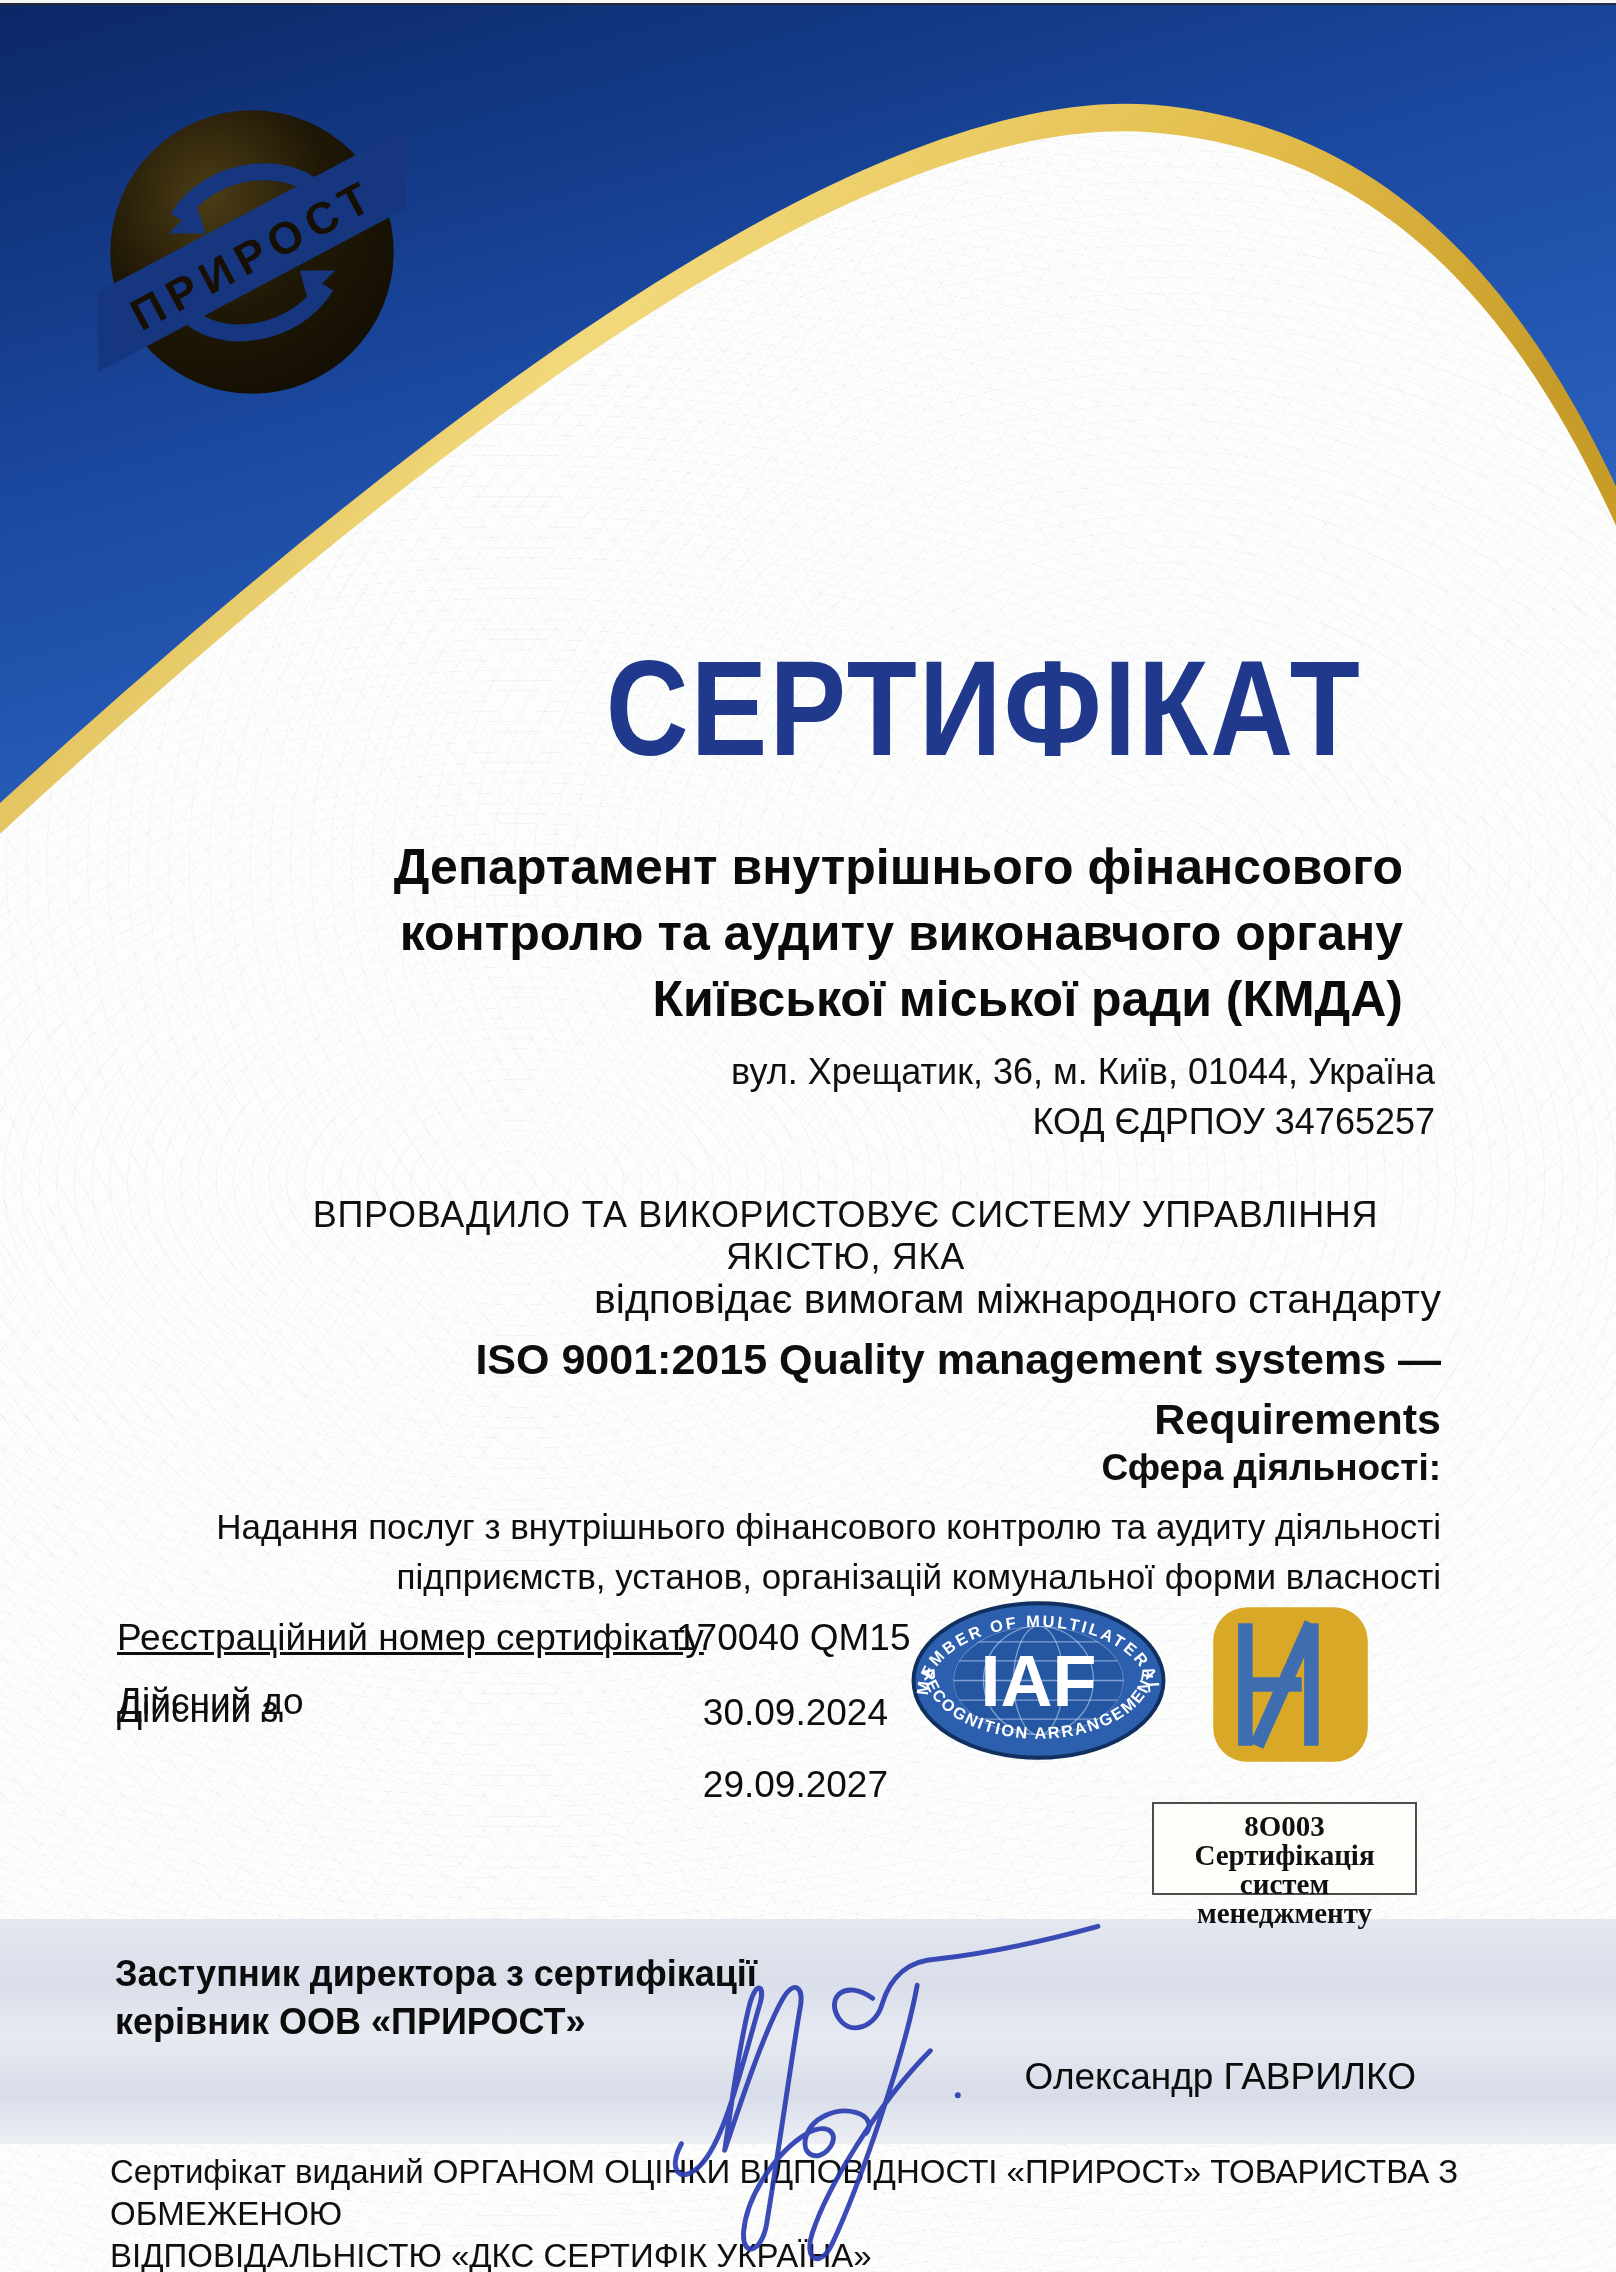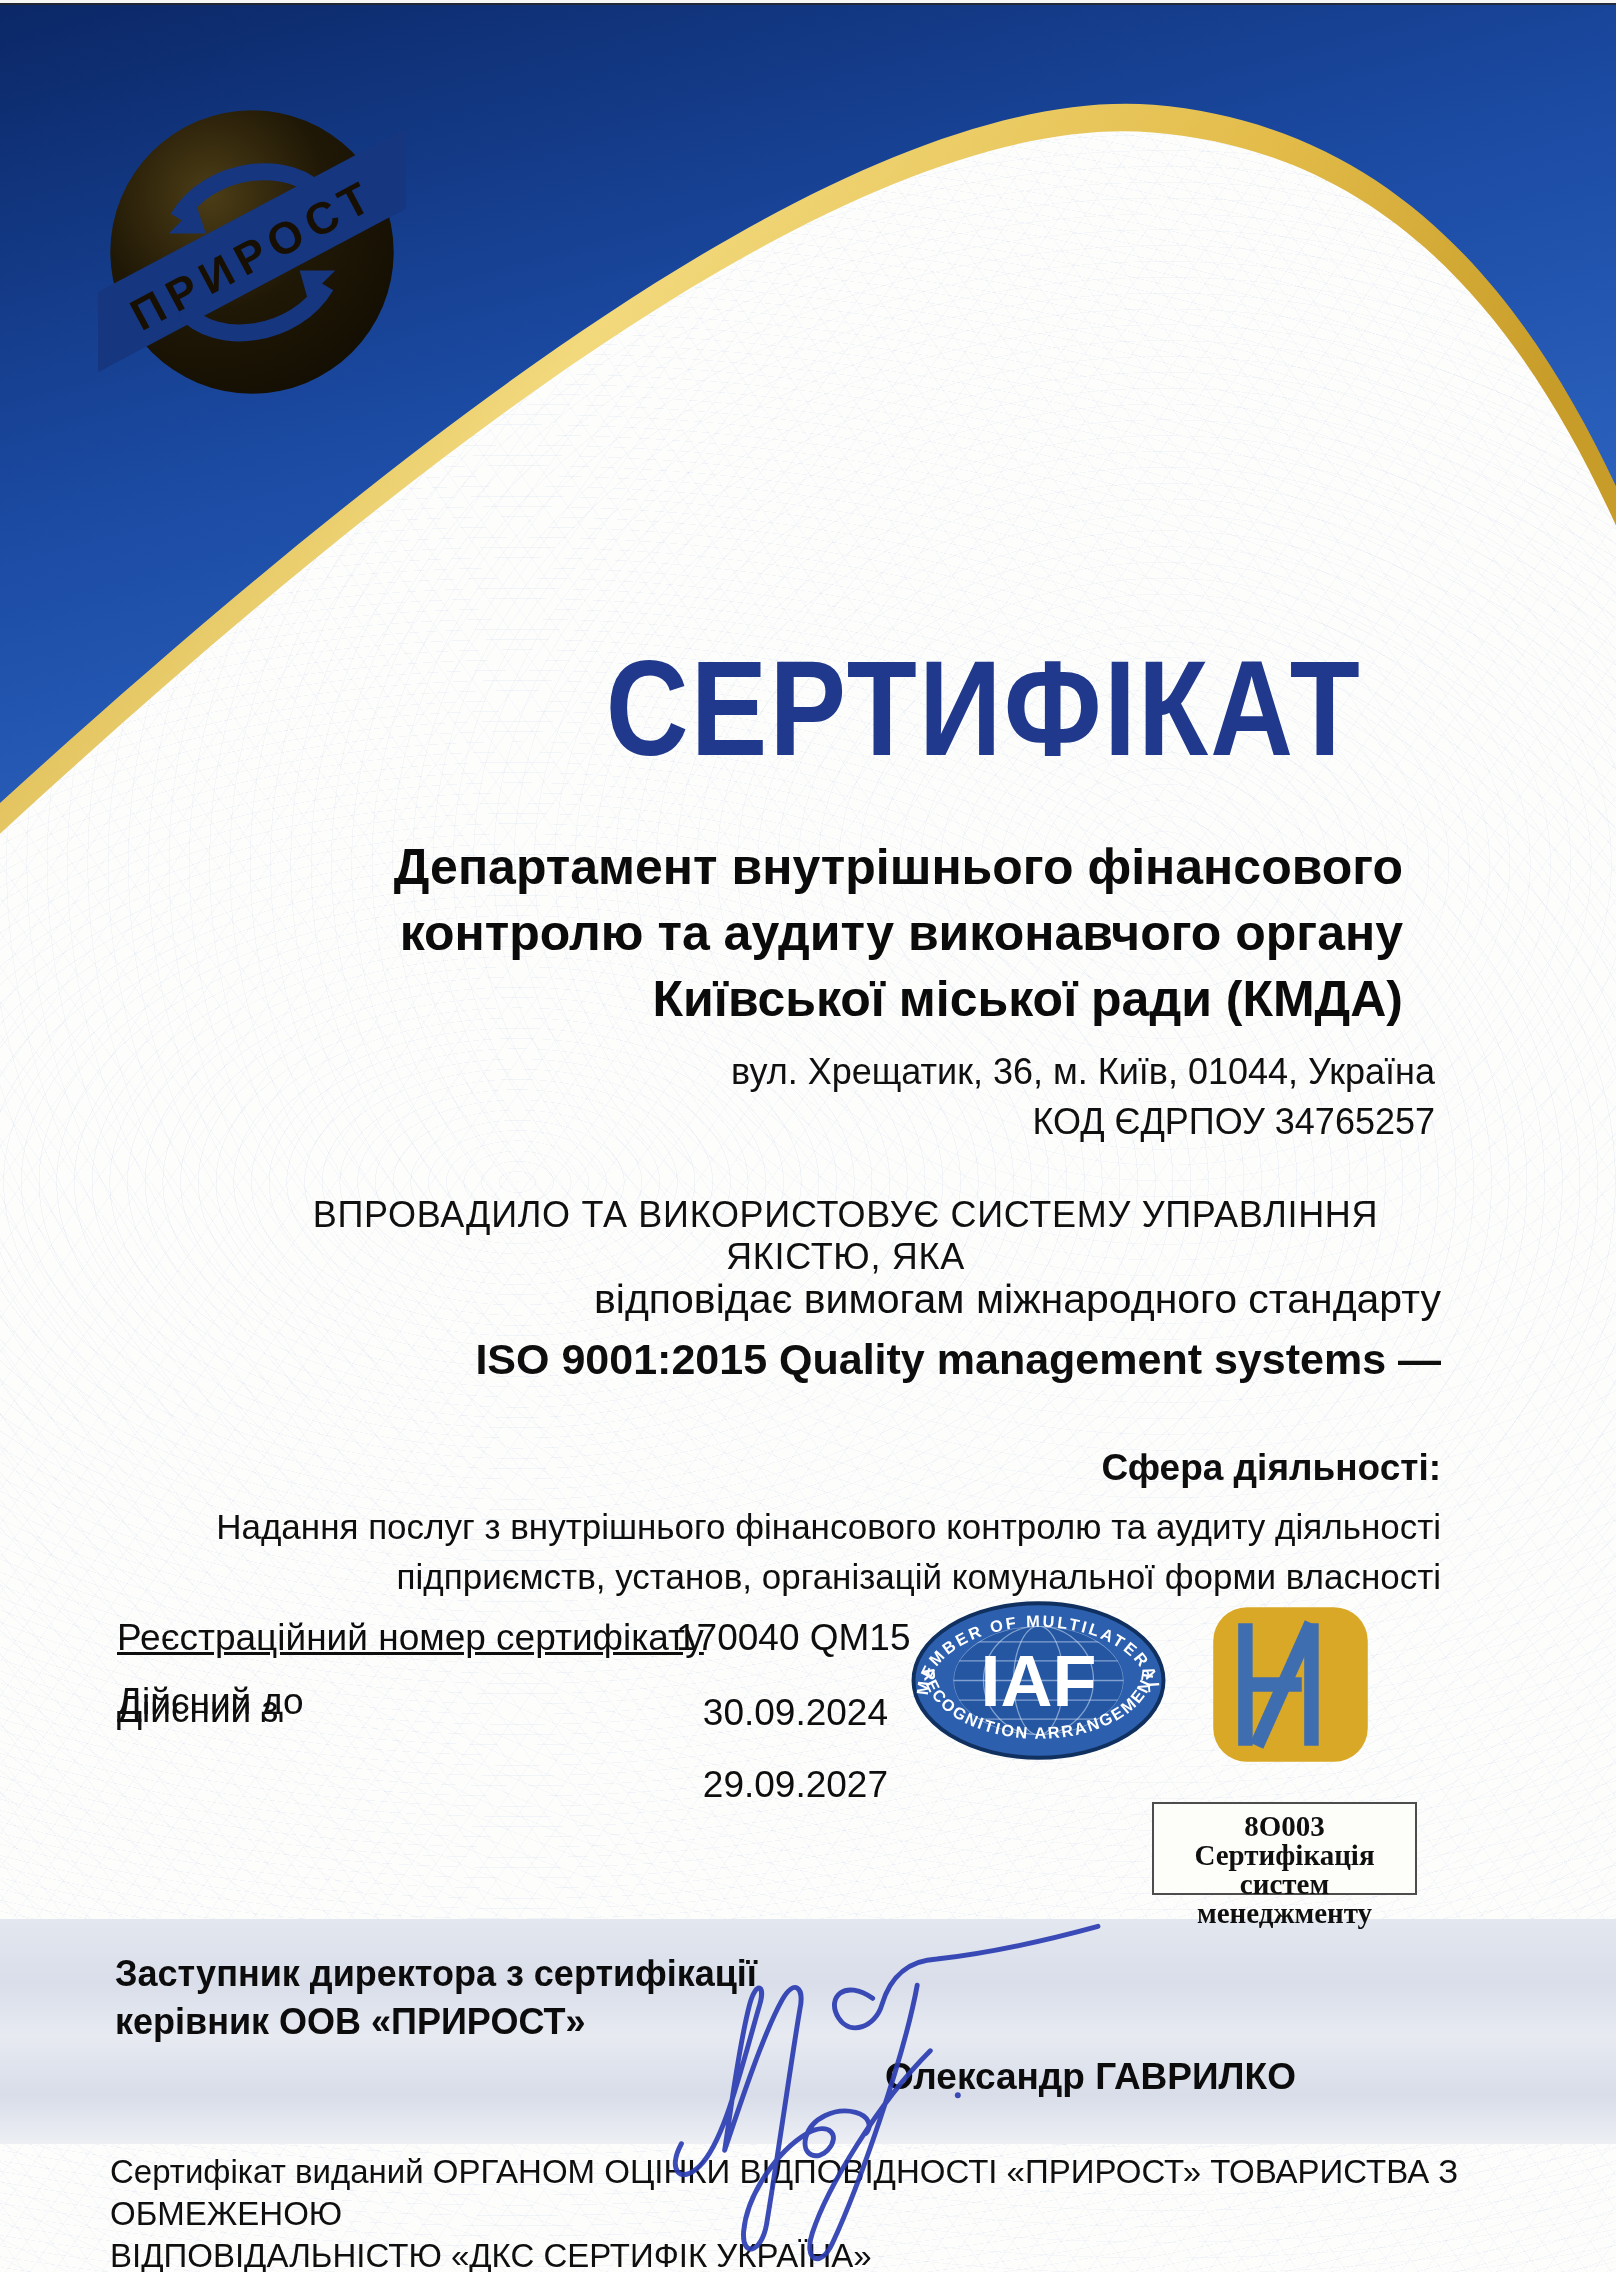--- a/index.html
+++ b/index.html
@@ -49,22 +49,22 @@
        background:rgba(253,253,250,.96);text-align:center;
        font-family:"Liberation Serif",serif;font-weight:bold;color:#101010;
        padding-top:8px;box-sizing:border-box;}
   .acc-box div{font-size:29px;line-height:29px;}
 
   .band{left:0;top:1919px;width:1617px;height:225px;
        background:linear-gradient(180deg,#e3e7ef 0%,#d9deea 28%,#e7eaf1 52%,#d8dde9 78%,#edeff4 100%);}
 
   .signer{left:115px;top:1950px;width:721px;font-size:36px;font-weight:bold;
        line-height:48px;color:#0c0c0c;}
-  .signer-name{left:885px;top:2056px;width:531px;
-       font-size:37px;font-weight:bold;color:#0c0c0c;}
+  .signer-name{left:885px;top:2056px;width:531px;text-align:right;
+       font-size:37px;font-weight:normal;color:#0c0c0c;}
 
   .issuer{left:110px;top:2151px;width:1415px;font-size:33px;line-height:42px;color:#0f0f0f;}
 
   .logo-pryrost{left:98px;top:98px;}
   .iaf{left:908px;top:1600px;}
   .naau{left:1210px;top:1604px;}
   .sig{left:642px;top:1887px;}
 </style>
 </head>
 <body>
@@ -124,20 +124,21 @@
   <div class="abs z3 addr">
     <div>вул. Хрещатик, 36, м. Київ, 01044, Україна</div>
     <div>КОД ЄДРПОУ 34765257</div>
   </div>
 
   <div class="abs z3 statement">ВПРОВАДИЛО ТА ВИКОРИСТОВУЄ СИСТЕМУ УПРАВЛІННЯ ЯКІСТЮ, ЯКА</div>
 
   <div class="abs z3 conform">
     <div class="intro">відповідає вимогам міжнародного стандарту</div>
     <div class="std">ISO 9001:2015 Quality management systems —</div>
+    <div class="std">Requirements</div>
   </div>
 
   <div class="abs z3 scope">
     <div class="lbl">Сфера діяльності:</div>
     <div class="ln">Надання послуг з внутрішнього фінансового контролю та аудиту діяльності</div>
     <div class="ln">підприємств, установ, організацій комунальної форми власності</div>
   </div>
 
   <div class="abs z3 f-lbl" style="left:117px;top:1617px;text-decoration:underline;">Реєстраційний номер сертифікату</div>
   <div class="abs z3 f-val" style="left:676px;top:1617px;">170040 QM15</div>

